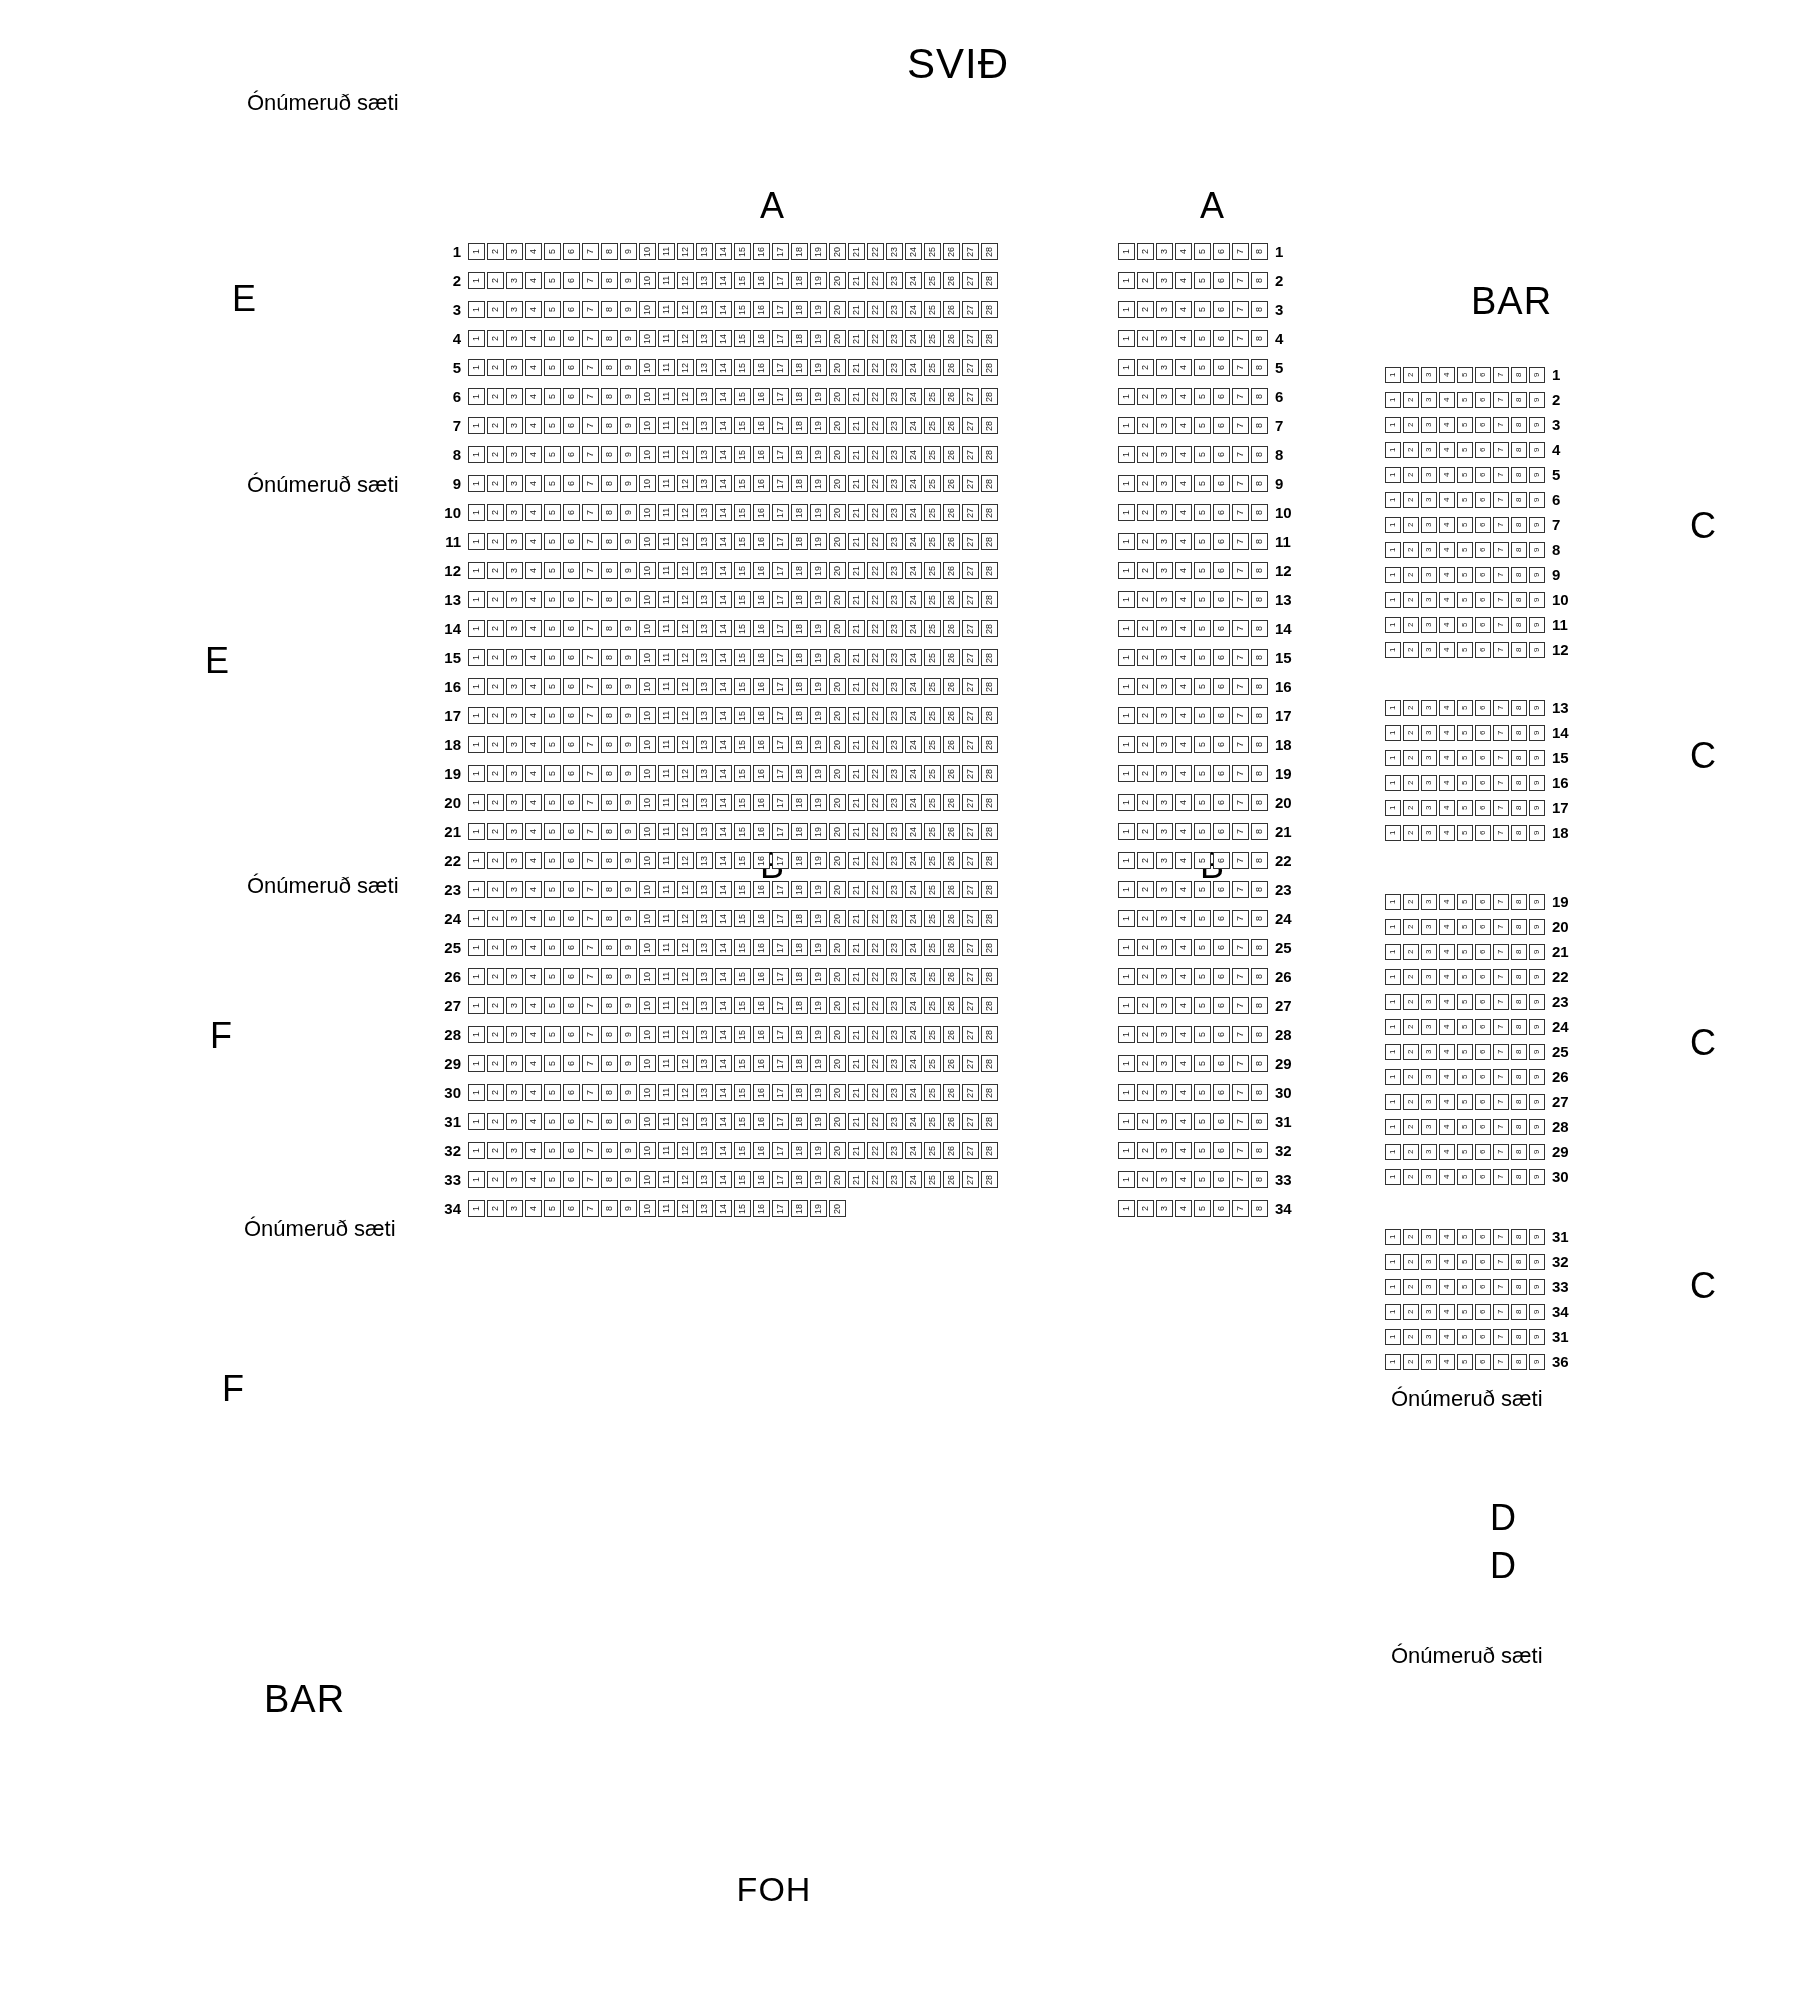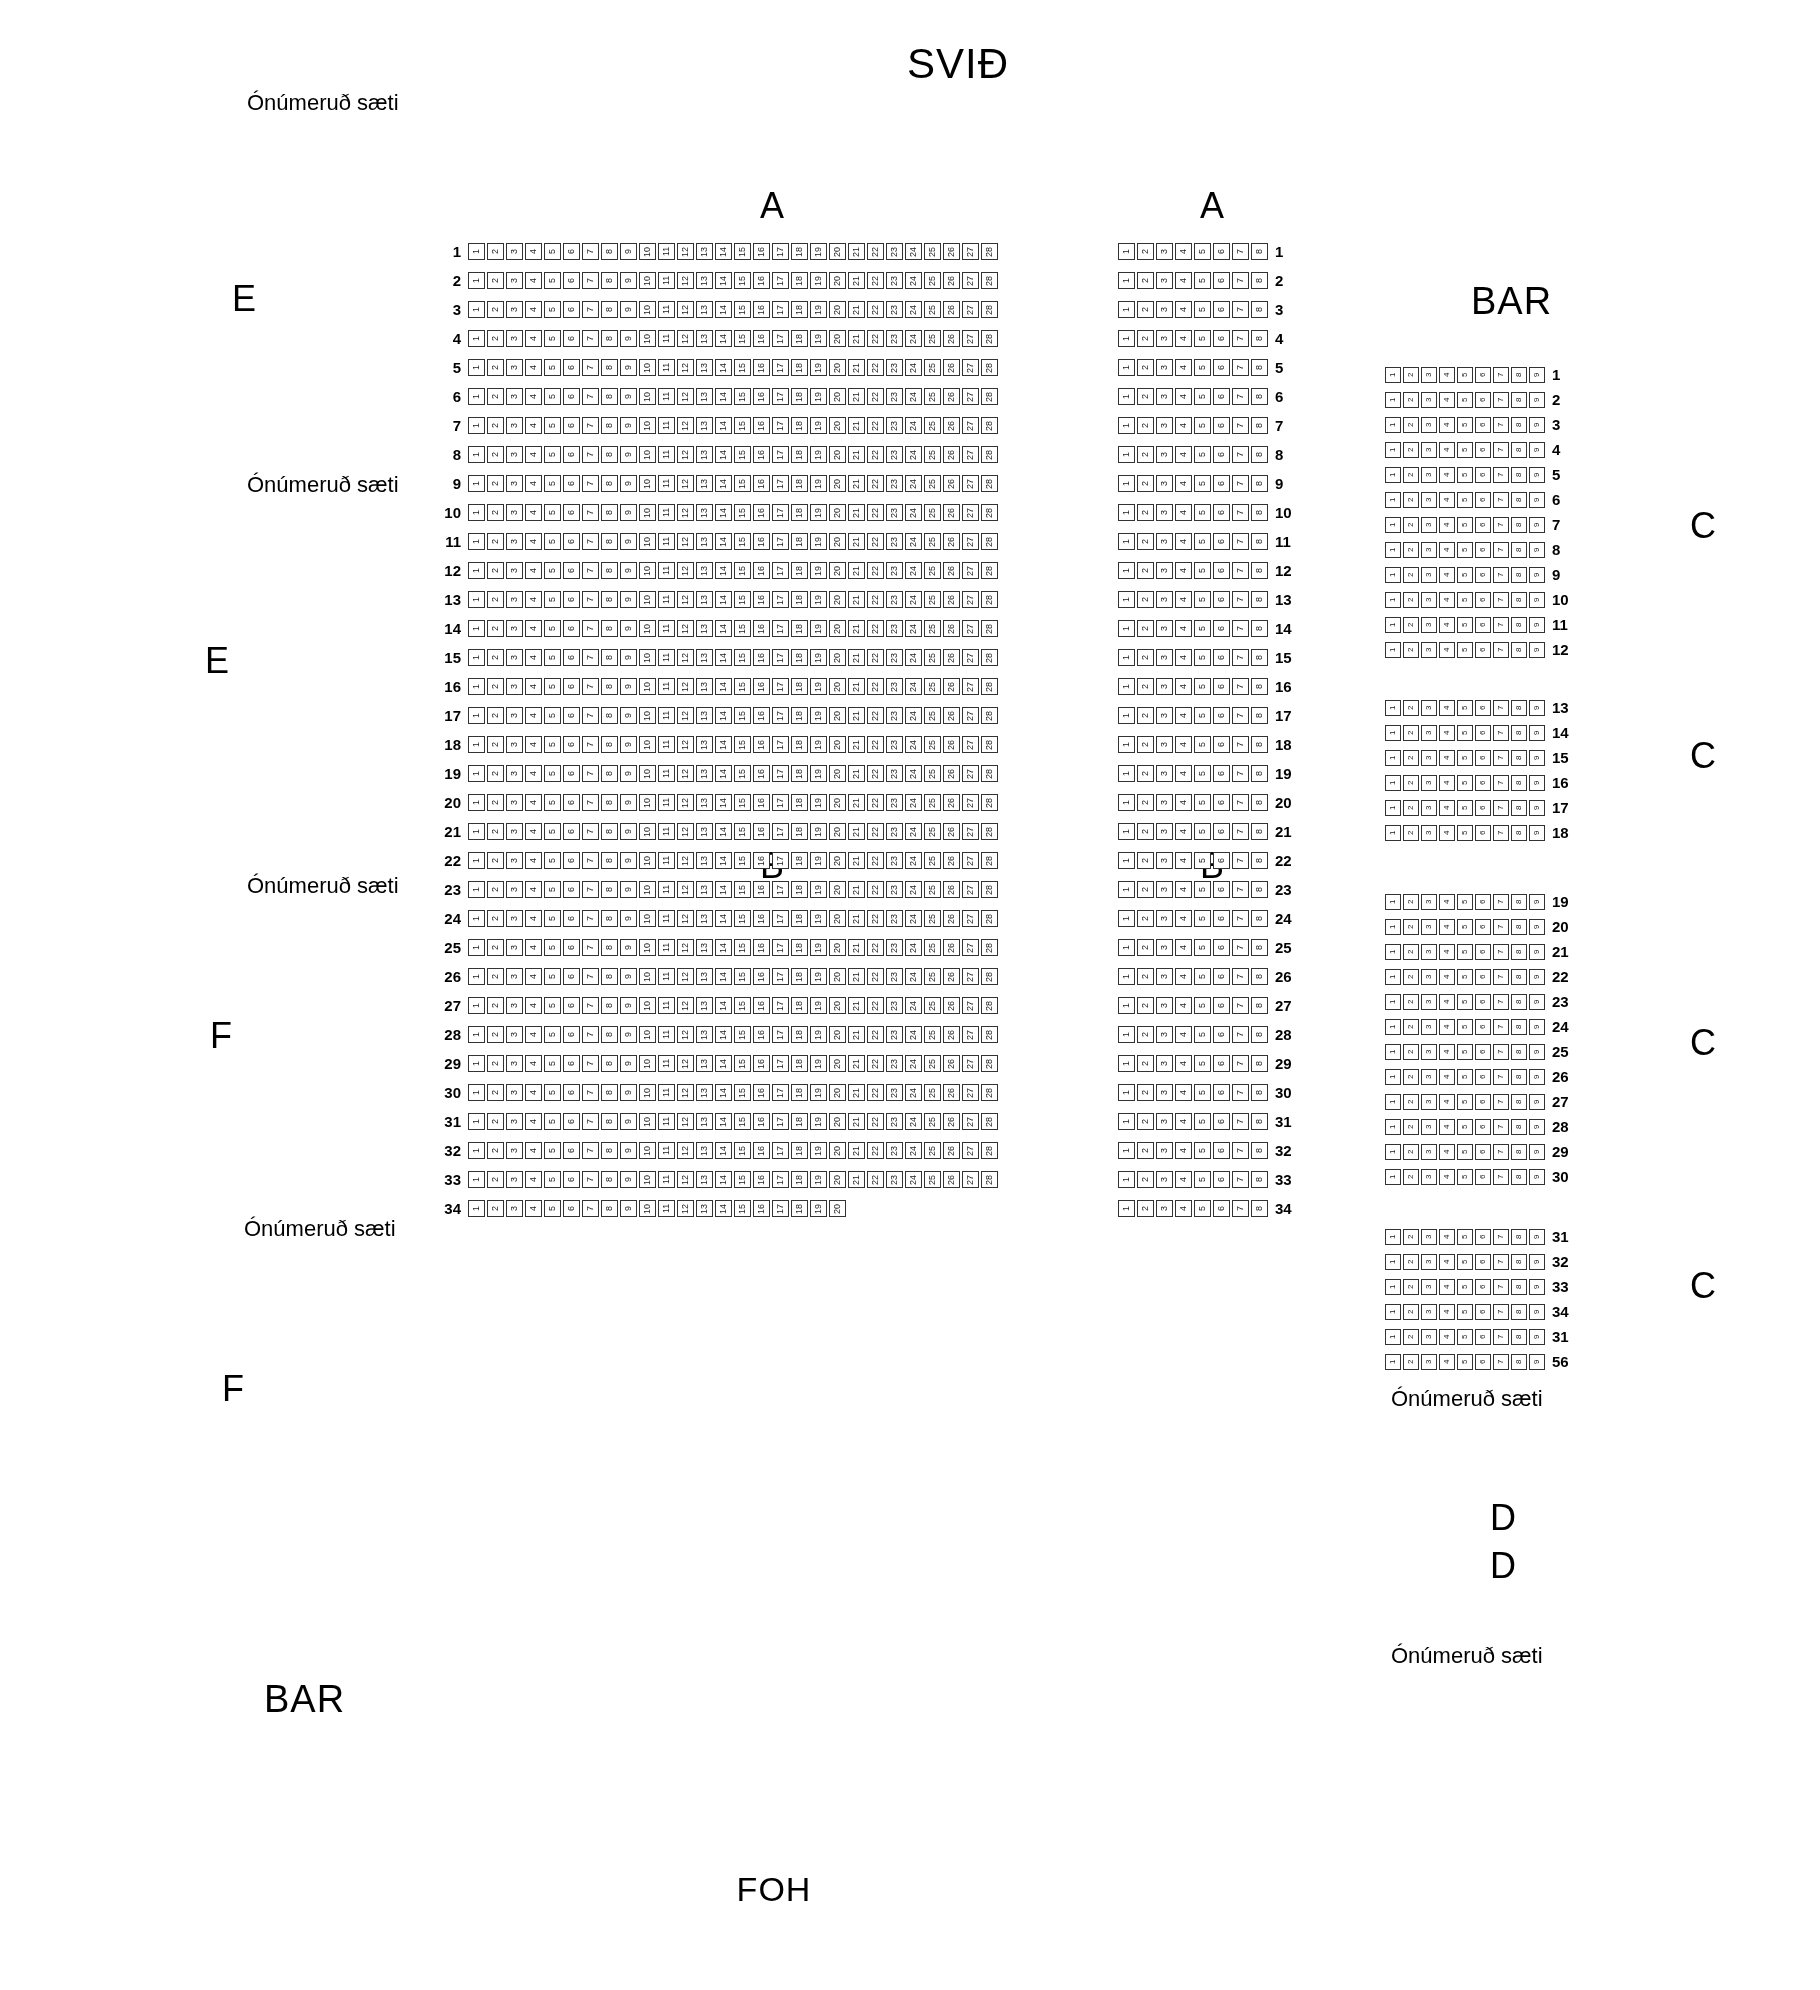--- a/index.html
+++ b/index.html
@@ -2204,15 +2204,15 @@
         <div class="seat small" title="Row 36 Seat 1">1</div>
         <div class="seat small" title="Row 36 Seat 2">2</div>
         <div class="seat small" title="Row 36 Seat 3">3</div>
         <div class="seat small" title="Row 36 Seat 4">4</div>
         <div class="seat small" title="Row 36 Seat 5">5</div>
         <div class="seat small" title="Row 36 Seat 6">6</div>
         <div class="seat small" title="Row 36 Seat 7">7</div>
         <div class="seat small" title="Row 36 Seat 8">8</div>
         <div class="seat small" title="Row 36 Seat 9">9</div>
       </div>
-      <div class="rownum right">56</div>
+      <div class="rownum right">36</div>
     </div>
   </div>
 
 </body></html>

